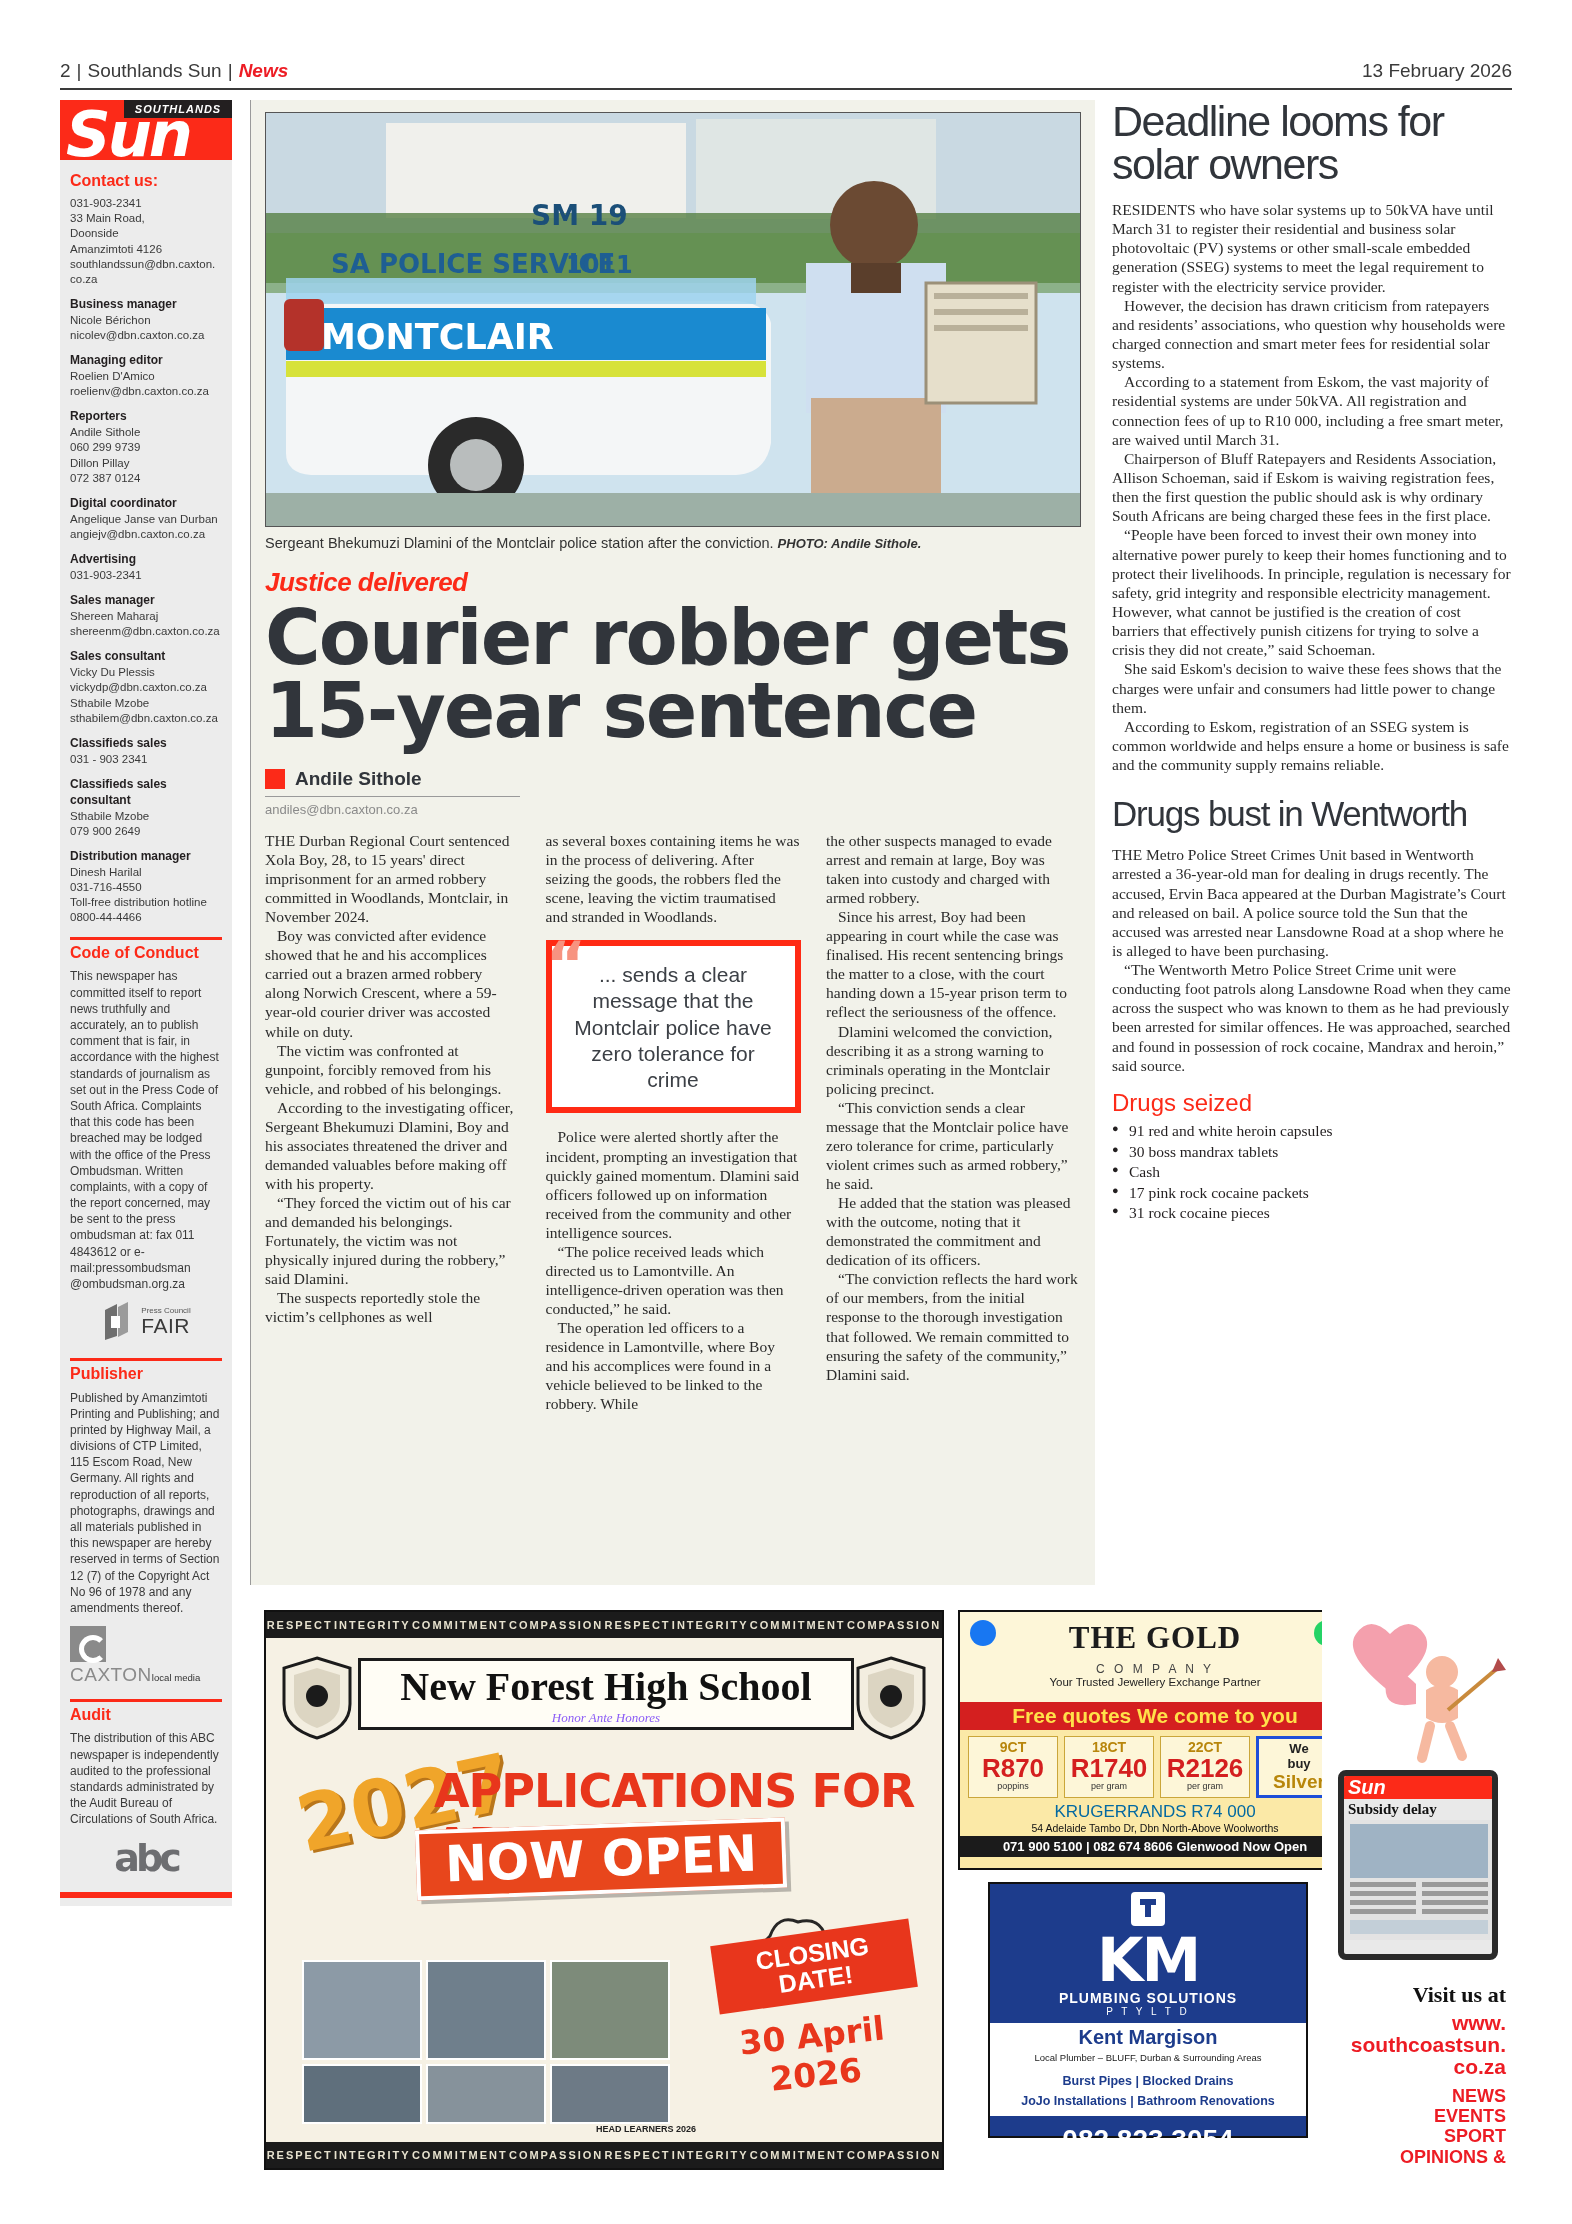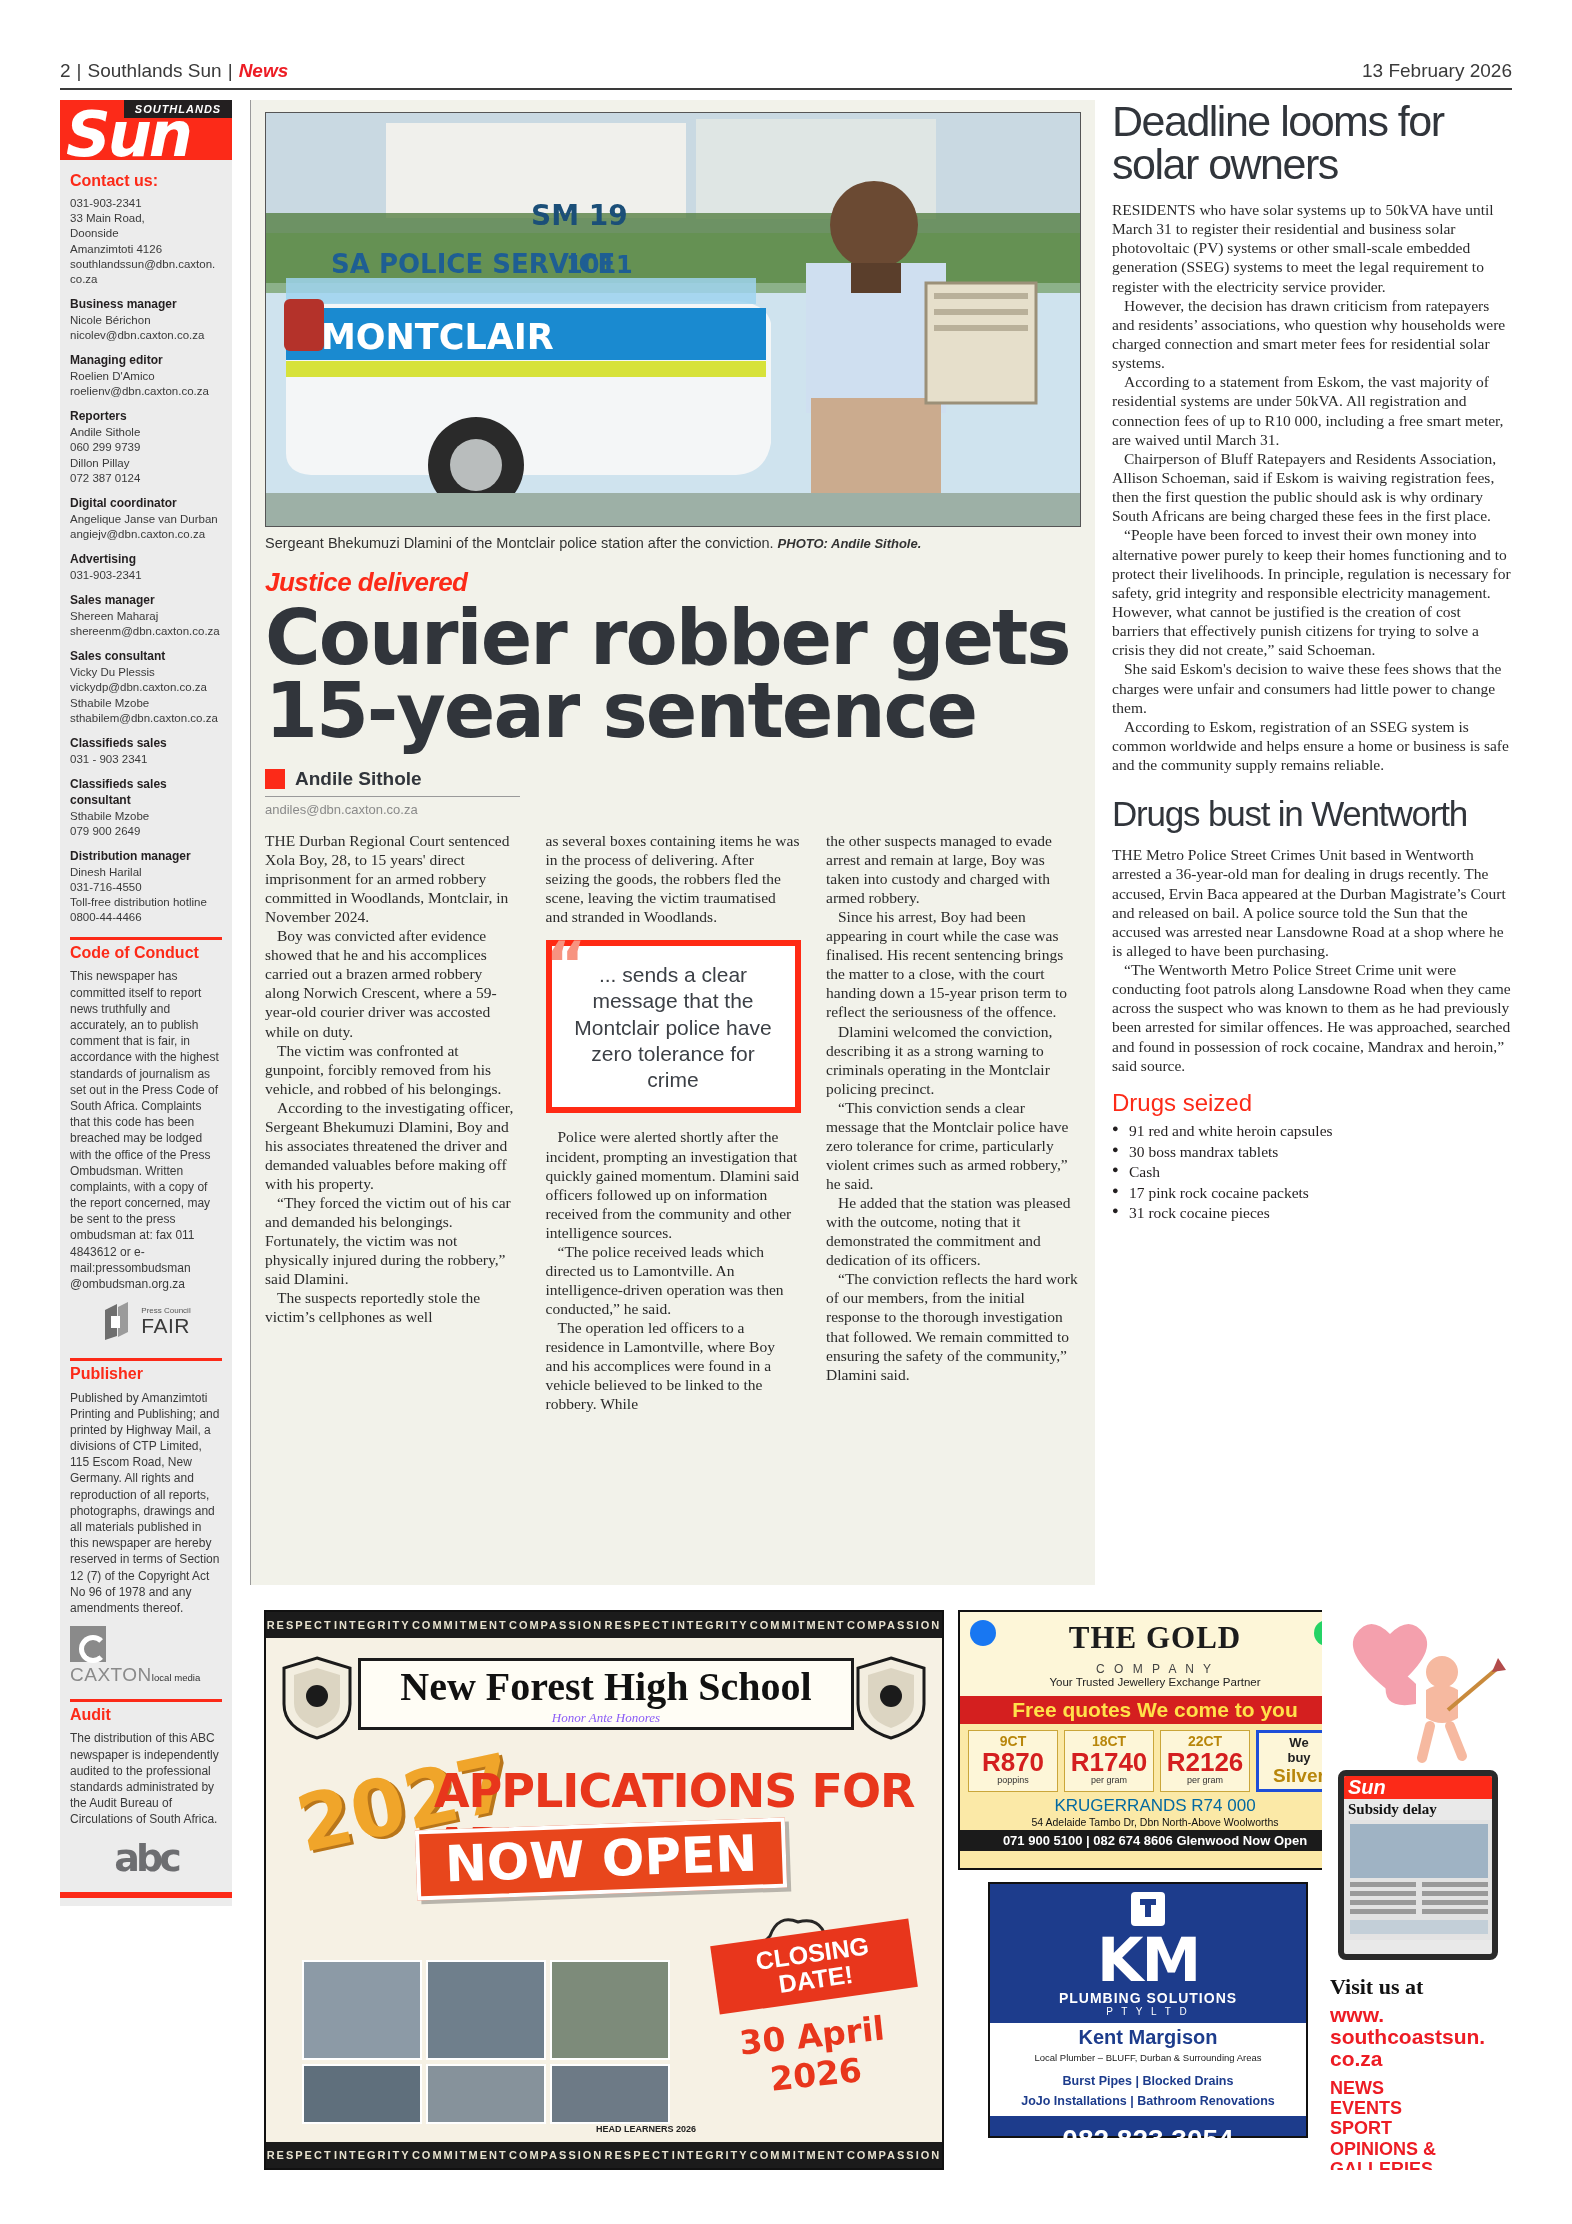--- a/index.html
+++ b/index.html
@@ -194,21 +194,21 @@
   .strip-cap { position:absolute; left:330px; bottom: 34px; font-size:9px; font-weight:bold; color:#222;}
 
   
   .ad-gold {
     position: absolute; left: 958px; top: 1610px; width: 394px; height: 260px;
     background: #fbe9a7; border: 2px solid #111; overflow:hidden;
   }
   .gold-top { height: 52px; background:#fdf6d8; position:relative; display:flex; align-items:center; justify-content:center;}
   .gold-title { font-family:"Liberation Serif",serif; font-weight:bold; font-size:31px; color:#1c1c1c; letter-spacing:1px;}
   .gold-sub { text-align:center; font-size:12px; letter-spacing:3px; color:#444; margin-top:-2px; background:#fdf6d8;}
-  .gold-tag { text-align:center; font-size:11.5px; color:#222; background:#fdf6d8; padding-bottom:8px;}
+  .gold-tag { text-align:center; font-size:11.5px; color:#222; background:#fdf6d8; padding-bottom:14px;}
   .gold-free { background:#d41f1f; color:#fff; font-weight:bold; font-size:21px; text-align:center; padding:2px 0;}
   .gold-free span { color:#ffe14a; }
   .karat-row { display:flex; gap:6px; padding:6px 8px 0 8px; }
   .karat { flex:1; text-align:center; background:#fdf6d8; border:1px solid #caa63a; padding:2px 0 3px 0;}
   .karat .k { font-weight:bold; font-size:14px; color:#b8860b;}
   .karat .p { font-weight:bold; font-size:26px; color:#d41f1f; line-height:1;}
   .karat .u { font-size:9px; color:#333;}
   .gold-buy { width: 86px; text-align:center; background:#fdf6d8; border:3px solid #1d4ed8; padding:2px;}
   .gold-buy b { display:block; font-size:13px; color:#222; }
   .gold-buy .s { font-size:19px; font-weight:bold; color:#b8860b; }
@@ -238,21 +238,21 @@
   
   .ad-visit {
     position: absolute; left: 1322px; top: 1610px; width: 190px; height: 560px;
     background: #fff; overflow: hidden;
   }
   .cupid { position:absolute; left: 8px; top: 4px; width: 180px; height: 150px; }
   .tabletpic { position:absolute; left: 16px; top: 160px; width: 160px; height: 190px;
     background:#e9e9e9; border: 6px solid #2a2a2a; border-radius: 8px; overflow:hidden;}
   .tab-sun { background:#fc2a18; color:#fff; font-weight:bold; font-style:italic; font-size:20px; padding:0 4px;}
   .tab-head{ font-family:"Liberation Serif",serif; font-weight:bold; font-size:15px; color:#111; padding:2px 4px;}
-  .visit-blk { position:absolute; left: 8px; top: 364px; width: 176px; text-align:left; }
+  .visit-blk { position:absolute; left: 8px; top: 372px; width: 176px; text-align:right; }
   .visit-t { font-family:"Liberation Serif",serif; font-size:22px; font-weight:bold; color:#111; }
   .visit-url { color:#ed1c24; font-weight:bold; font-size:21px; line-height:1.05; margin-top:4px; }
   .visit-list { color:#ed1c24; font-weight:bold; font-size:18px; line-height:1.12; margin-top:8px; }
 </style>
 </head>
 <body>
 
 <div class="page">
 
   <div class="topbar">

